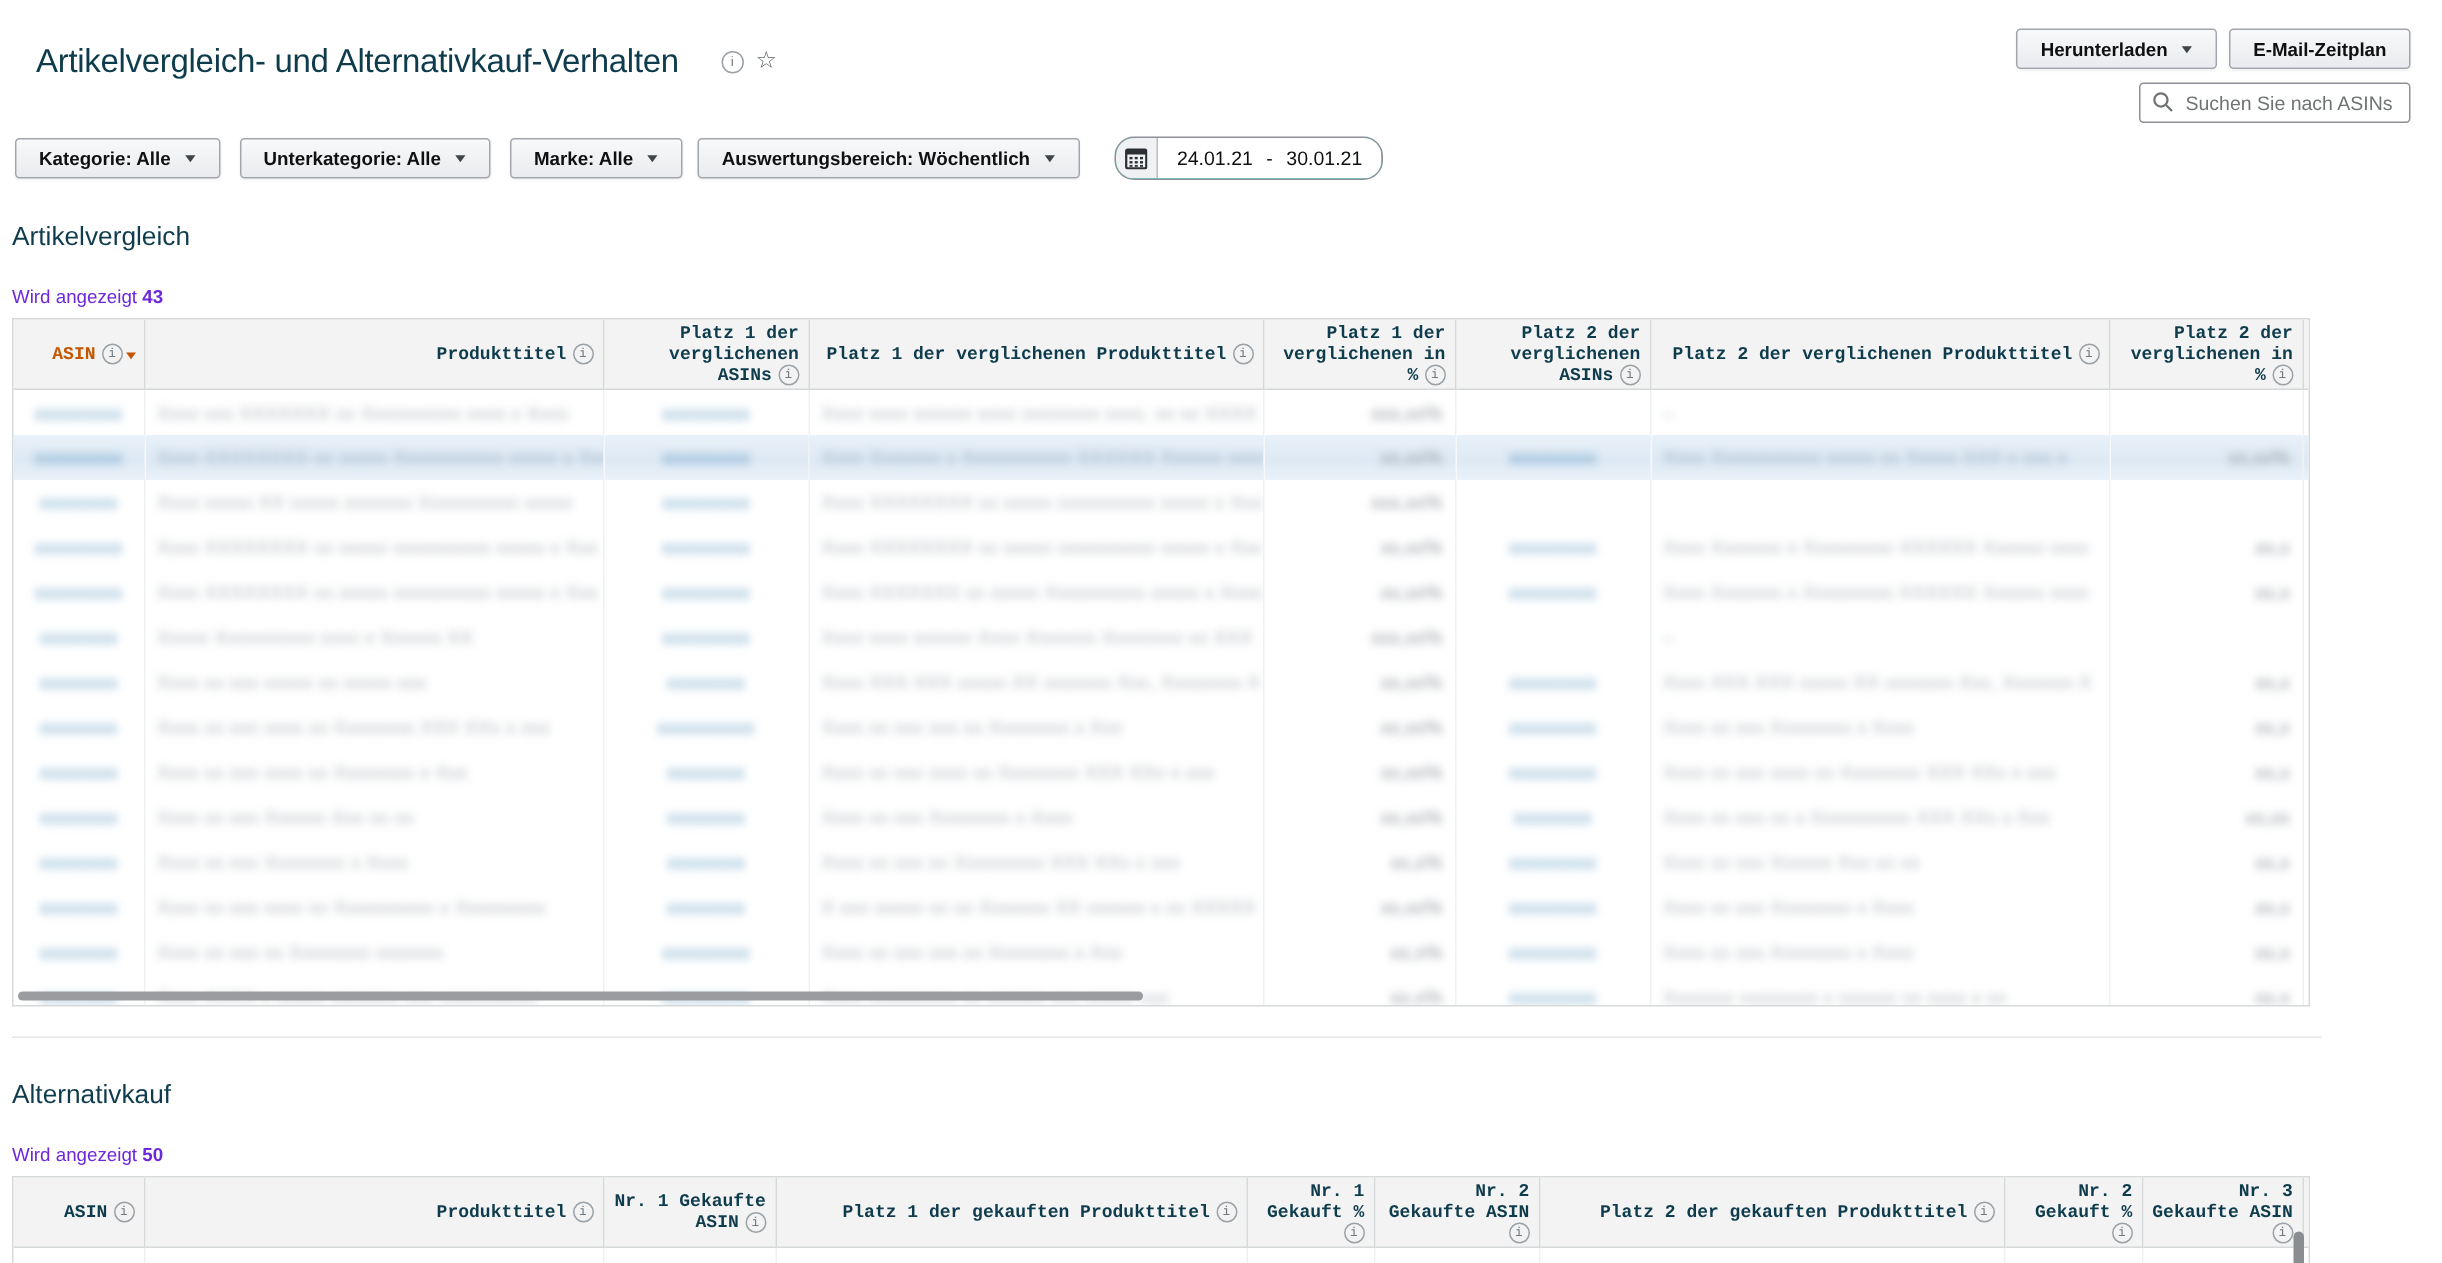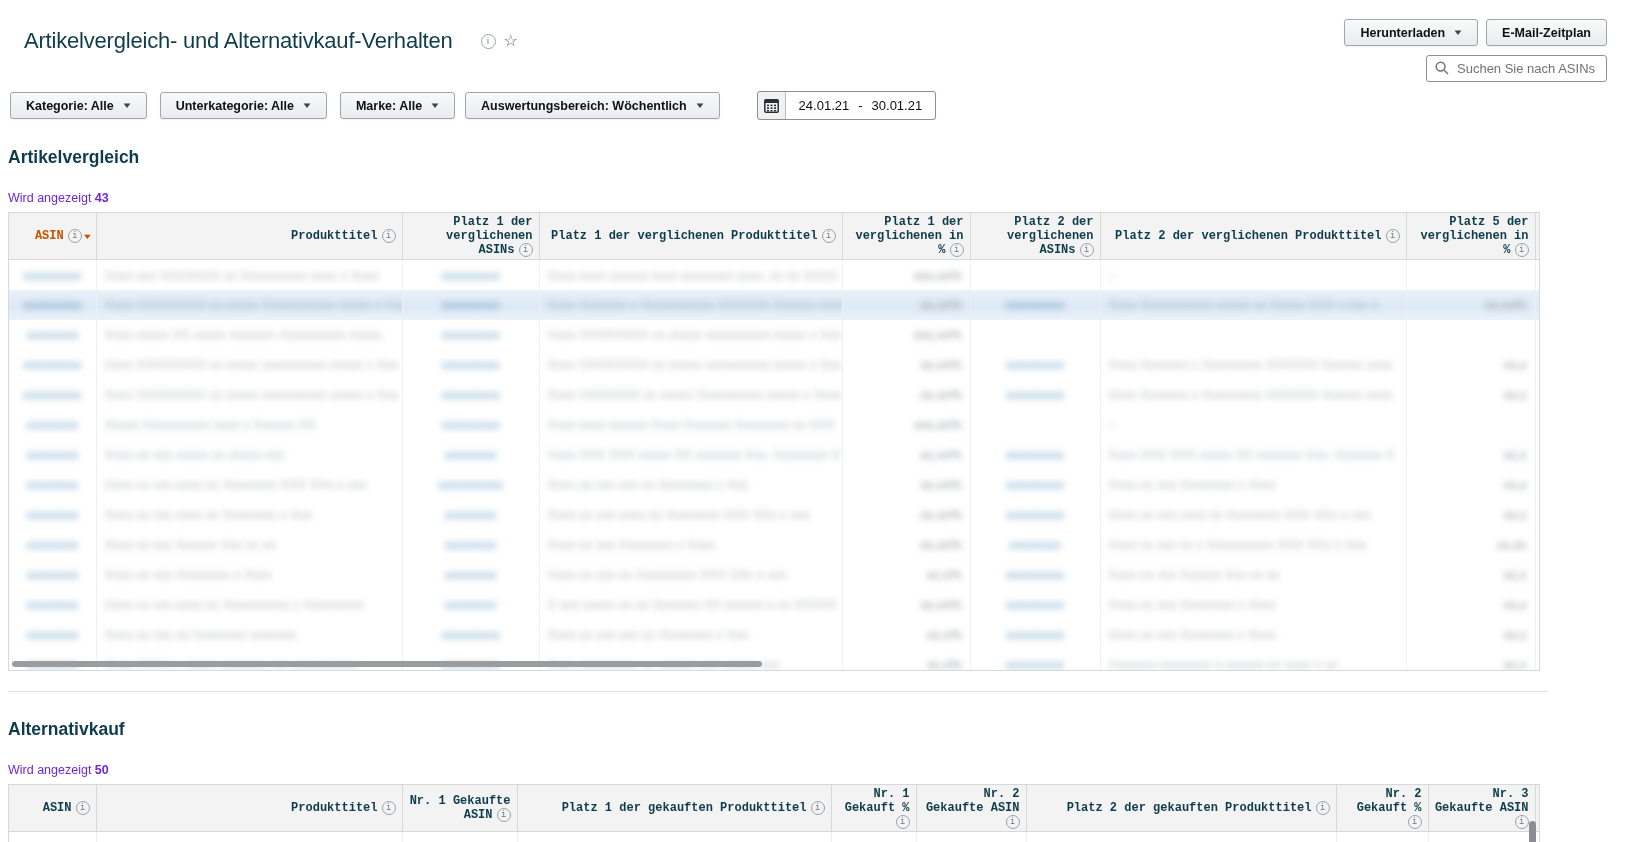--- a/index.html
+++ b/index.html
@@ -36,26 +36,26 @@
     padding:0 8px 0 30px;font-size:13px;color:#0f1111;
     font-family:"Liberation Sans",sans-serif;outline:none;
   }
   .search-wrap input::placeholder{color:#6f7373}
   .search-icon{position:absolute;left:9px;top:6px}
 
   
   .filters{margin:21px 0 0 10px;display:flex;flex-direction:row;gap:10px}
   .filter-row{display:flex;gap:13px;align-items:center}
 
-  .date-group{display:inline-flex;height:27px;border:1px solid #8d9096;border-radius:3px;overflow:hidden;background:#14b8a6;margin-left:24px;cursor:pointer}
+  .date-group{display:inline-flex;height:27px;border:1px solid #8d9096;border-radius:13px;overflow:hidden;background:#14b8a6;margin-left:10px;cursor:pointer}
   .cal-cell{width:27px;display:flex;align-items:center;justify-content:center;background:#f0f1f3;border-right:1px solid #b9bcc0}
   .date-cell{display:flex;align-items:center;gap:9px;padding:0 13px;font-size:13px;color:#0f1111;background:#fff}
 
   
-  h2{margin:27px 0 0 8px;font-size:17.5px;font-weight:700;color:#0f3c4c}
+  h2{margin:27px 0 0 8px;font-size:17.5px;font-weight:400;color:#0f3c4c}
   .showing{margin:23px 0 7px 8px;font-size:12.5px;color:#6d28d9}
   .showing b{font-weight:700}
   .divider{height:1px;background:#e3e6e6;margin:20px 0 0 8px;width:1540px}
 
   
   .tbl-wrap{position:relative;margin-left:8px;width:1532px;border:1px solid #d5d9d9;overflow:hidden;background:#fff;box-sizing:border-box}
   .tbl-wrap.t1{height:459px}
   .tbl-wrap.t2{height:120px}
   table{border-collapse:collapse;table-layout:fixed;width:1530px}
   th{
@@ -192,21 +192,21 @@
         </colgroup>
         <thead>
           <tr>
             <th class="sorted"><span>ASIN</span><span class="info">i</span><span class="caret-sort">▼</span></th>
             <th><span>Produkttitel</span><span class="info">i</span></th>
             <th><span>Platz 1 der verglichenen ASINs</span><span class="info">i</span></th>
             <th><span>Platz 1 der verglichenen Produkttitel</span><span class="info">i</span></th>
             <th><span>Platz 1 der verglichenen in %</span><span class="info">i</span></th>
             <th><span>Platz 2 der verglichenen ASINs</span><span class="info">i</span></th>
             <th><span>Platz 2 der verglichenen Produkttitel</span><span class="info">i</span></th>
-            <th><span>Platz 5 der verglichenen in %</span><span class="info">i</span></th>
+            <th><span>Platz 2 der verglichenen in %</span><span class="info">i</span></th>
             <th></th>
           </tr>
         </thead>
         <tbody>
           <tr>
             <td class="c-link"><span class="blur b-link">xxxxxxxxx</span></td>
             <td class="c-text"><span class="blur b-text">Xxxx xxx XXXXXXX xx Xxxxxxxxxx xxxx x Xxxx</span></td>
             <td class="c-link"><span class="blur b-link">xxxxxxxxx</span></td>
             <td class="c-text"><span class="blur b-text">Xxxx xxxx xxxxxx xxxx xxxxxxxx xxxx, xx xx XXXX</span></td>
             <td class="c-pct"><span class="blur b-pct">xxx,xx%</span></td>

